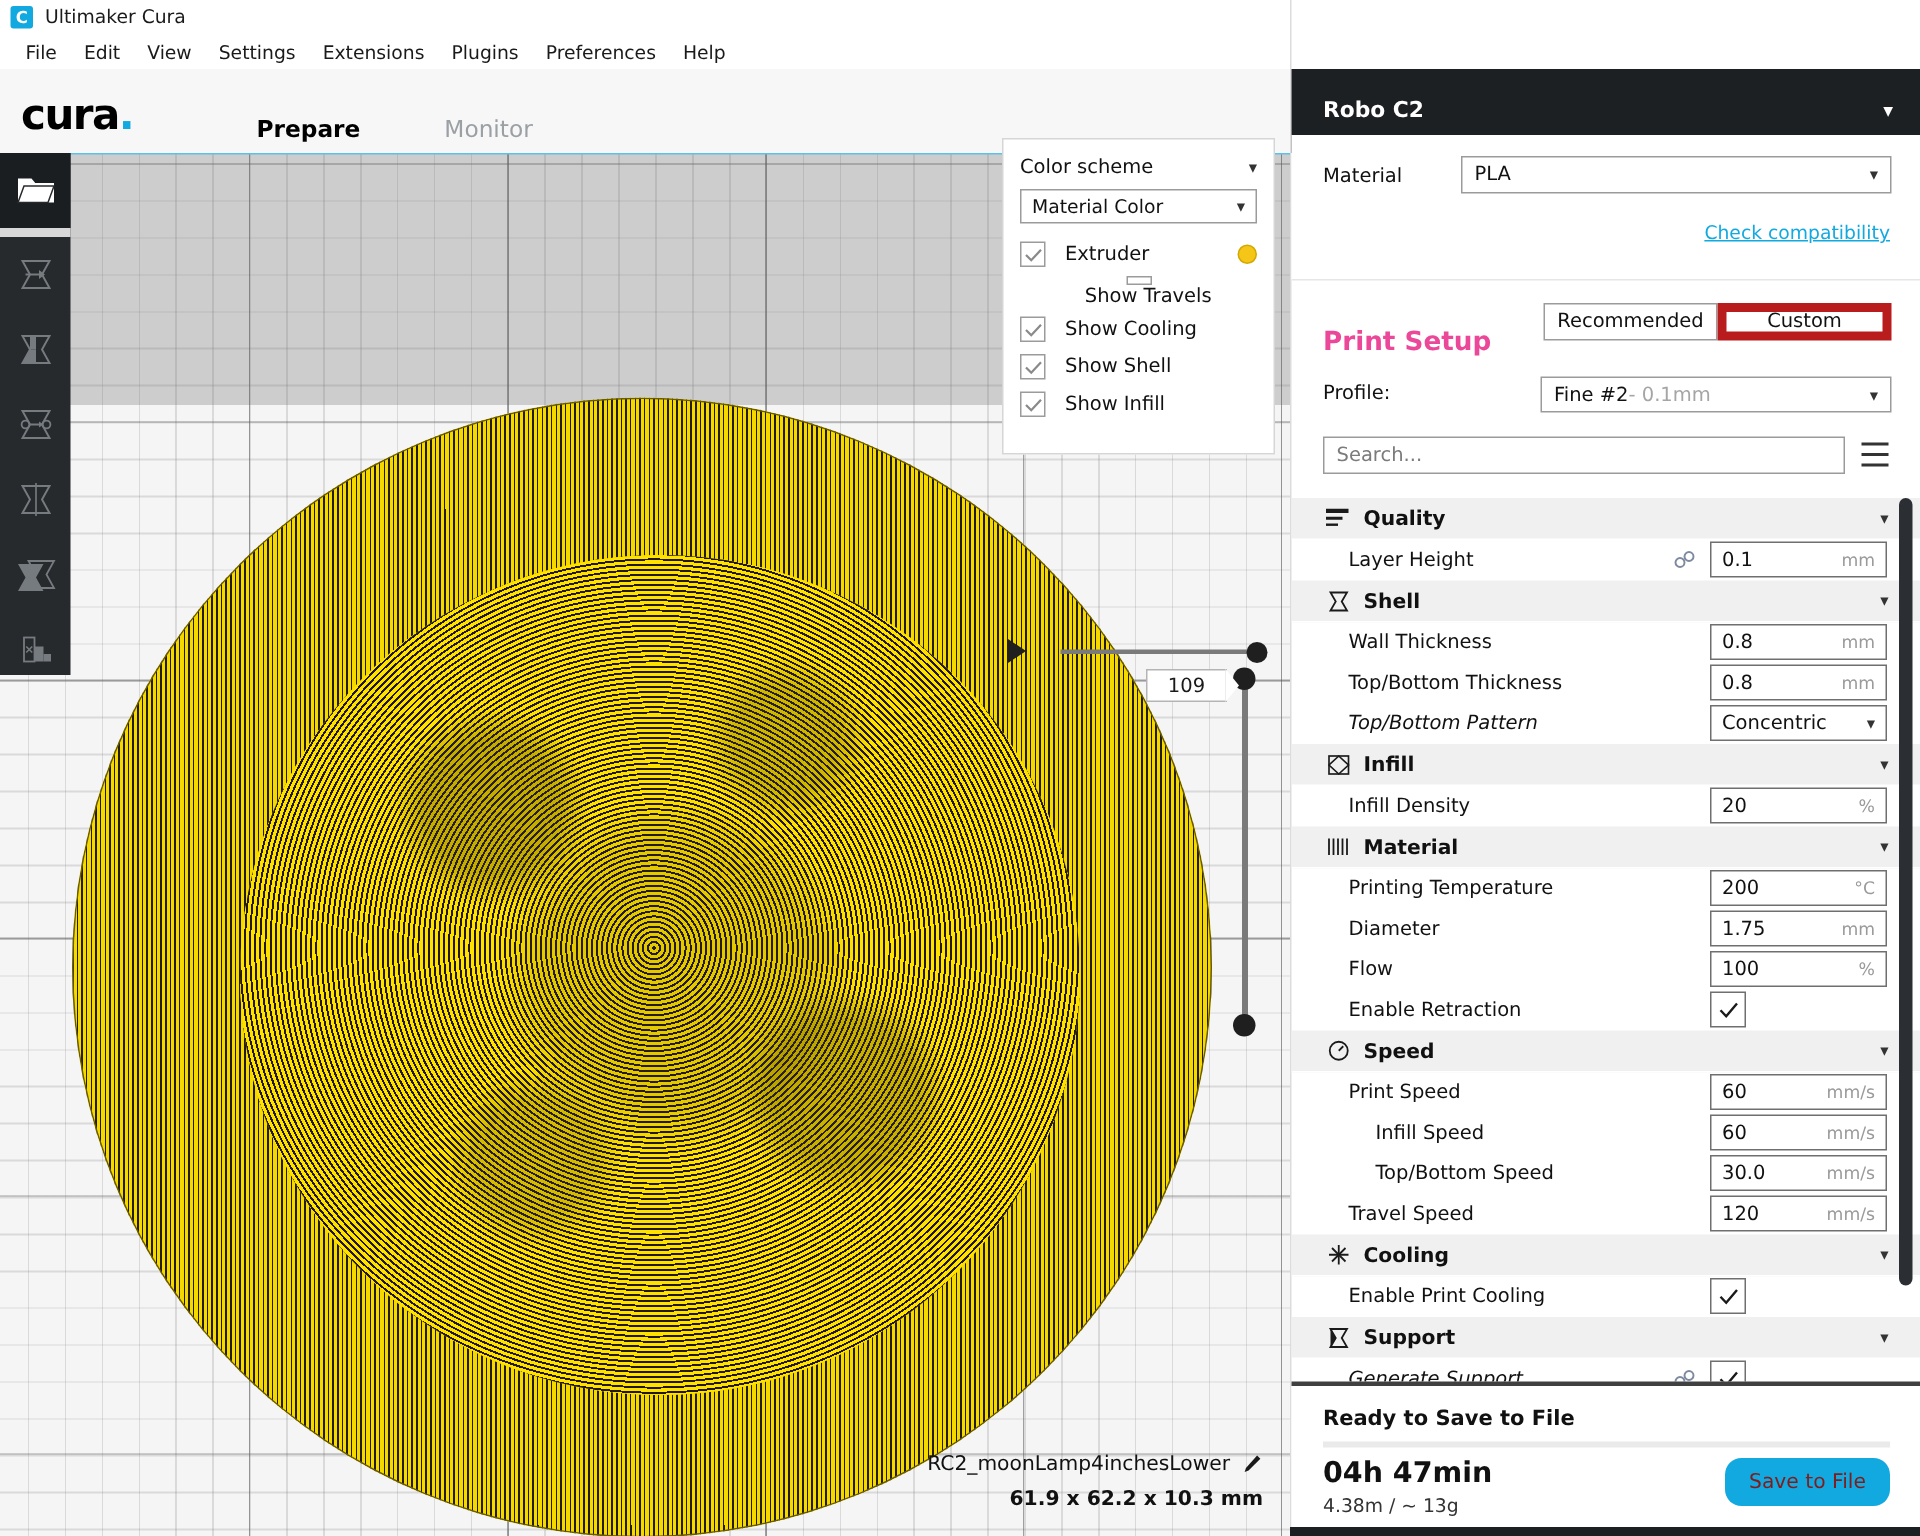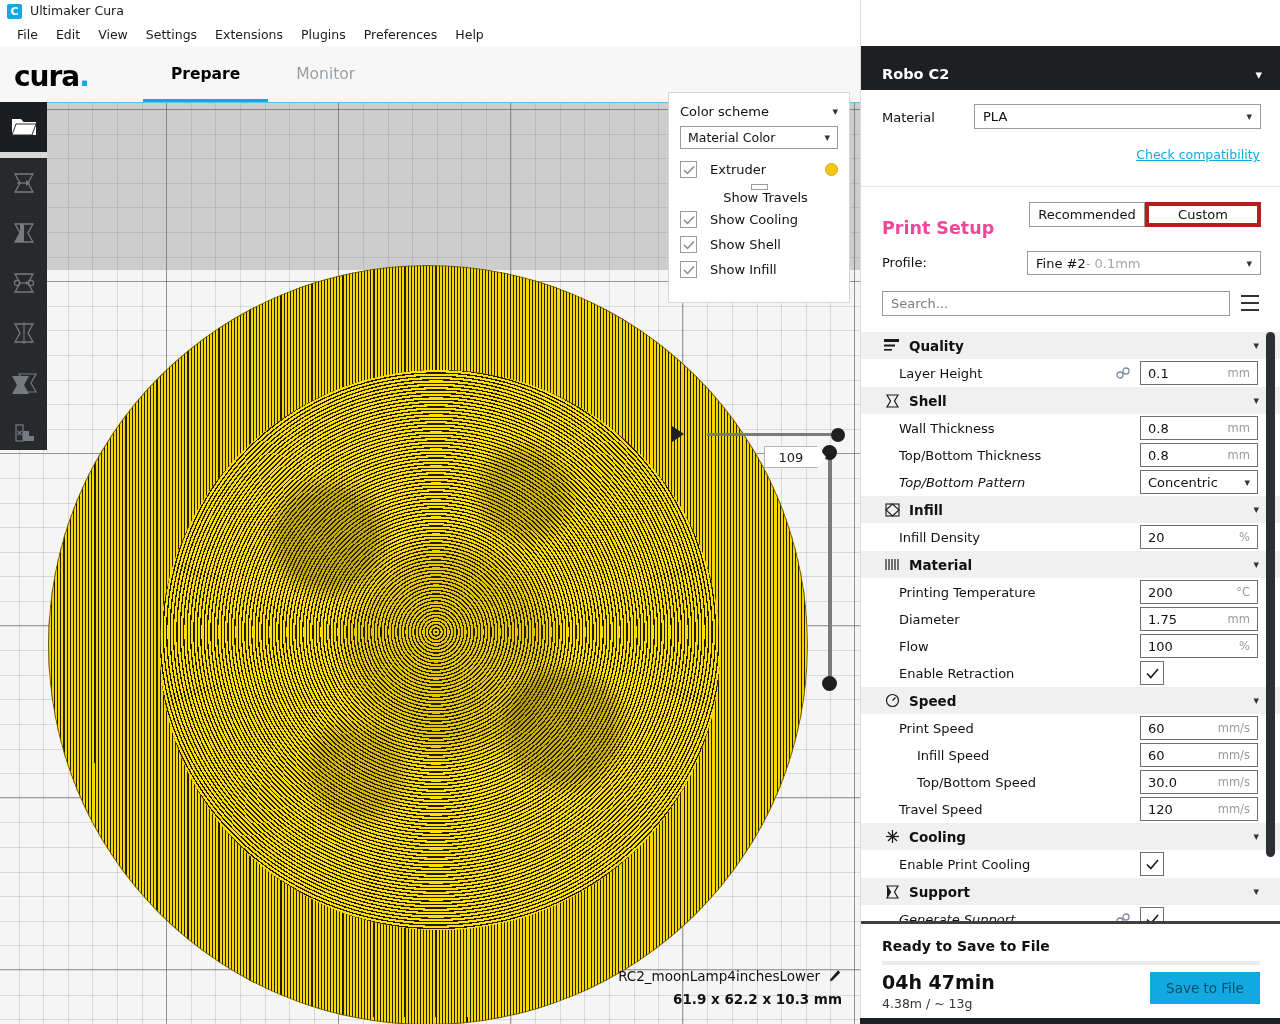--- a/index.html
+++ b/index.html
@@ -22,21 +22,21 @@
 
   
   .menubar{position:absolute;left:0;top:23px;width:1280px;height:23px;background:#fff;display:flex;align-items:center;padding-left:8px;box-sizing:border-box;}
   .menubar .mi{padding:2px 9px;font-size:12.5px;color:#1a1a1a;line-height:17px;}
 
   
   .appheader{position:absolute;left:0;top:46px;width:1280px;height:56px;background:#f7f7f7;border-bottom:1px solid #e2e2e2;}
   .curalogo{position:absolute;left:14px;top:14px;font-size:28px;font-weight:bold;letter-spacing:-1px;color:#000;
     font-family:"DejaVu Sans",sans-serif;}
   .curalogo .dot{color:#12a9e0;}
-  .tabs{position:absolute;left:143px;top:0;height:56px;display:flex;align-items:center;}
+  .tabs{position:absolute;left:143px;top:12px;height:56px;display:flex;align-items:center;}
   .tab{position:relative;height:56px;display:flex;align-items:center;padding:0 28px;font-size:15.5px;color:#9aa0a4;}
   .tab.active{color:#000;font-weight:bold;}
   .tab.active::after{content:"";position:absolute;left:0;right:0;bottom:0;height:3px;background:#12a9e0;}
 
   .viewicons{position:absolute;left:588px;top:56px;display:flex;gap:10px;align-items:center;}
   .vicon{width:18px;height:18px;}
   .viewsel{position:absolute;left:729px;top:56px;width:116px;height:23px;border:1px solid #9b9b9b;background:#fff;
     display:flex;align-items:center;padding:0 7px;box-sizing:border-box;font-size:12.5px;color:#111;}
   .viewsel .cv{margin-left:auto;color:#333;font-size:11px;}
 
@@ -130,21 +130,21 @@
   .matlabel{position:absolute;left:21px;top:20px;font-size:13px;color:#111;}
   .fieldsel{border:1px solid #9b9b9b;background:#fff;box-sizing:border-box;display:flex;align-items:center;padding:0 8px;font-size:13px;color:#111;}
   .fieldsel .cv{margin-left:auto;font-size:11px;color:#333;}
   .checklink{position:absolute;right:21px;top:57px;font-size:12.5px;color:#12a9e0;text-decoration:underline;}
 
   .psetup{position:absolute;left:0;top:194px;width:420px;height:40px;}
   .ps-title{position:absolute;left:21px;top:24px;font-size:17.5px;font-weight:bold;color:#ec4899;}
   .segbtns{position:absolute;left:168px;top:8px;display:flex;}
   .seg{width:116px;height:25px;box-sizing:border-box;border:1px solid #9b9b9b;background:#fff;
      display:flex;align-items:center;justify-content:center;font-size:13px;color:#111;}
-  .seg.active{border:4px solid #b91c1c;}
+  .seg.active{border:6px solid #b91c1c;}
   .profrow{position:absolute;left:0;top:251px;width:420px;height:24px;}
   .prof-lbl{position:absolute;left:21px;top:4px;font-size:13px;color:#111;}
   .profsel{position:absolute;left:166px;top:0;width:234px;height:24px;}
   .profsel .muted{color:#a5a5a5;}
 
   .searchrow{position:absolute;left:0;top:291px;width:420px;height:25px;}
   .searchbox{position:absolute;left:21px;top:0;width:348px;height:25px;box-sizing:border-box;border:1px solid #9b9b9b;
      background:#fff;display:flex;align-items:center;padding:0 8px;font-size:13px;color:#7b7b7b;}
   .hambbtn{position:absolute;left:380px;top:4px;width:18px;height:16px;display:flex;flex-direction:column;justify-content:space-between;}
   .hambbtn i{display:block;height:2px;background:#333;}
@@ -168,22 +168,22 @@
   .scheck{position:absolute;left:279px;top:1px;width:24px;height:24px;box-sizing:border-box;border:1px solid #6f6f6f;
      background:#fff;display:flex;align-items:center;justify-content:center;}
   .vscroll{position:absolute;right:6px;top:0px;width:9px;height:525px;background:#2b2f33;border-radius:5px;}
 
   
   .statusbar{position:absolute;left:0;bottom:0;width:420px;height:100px;background:#fff;border-top:3px solid #404040;margin-top:32px;}
   .st-ready{position:absolute;left:21px;top:14px;font-size:14px;font-weight:bold;color:#111;}
   .st-prog{position:absolute;left:21px;top:37px;width:378px;height:4px;background:#eaeaea;}
   .st-time{position:absolute;left:21px;top:47px;font-size:19px;font-weight:bold;color:#111;}
   .st-mat{position:absolute;left:21px;top:72px;font-size:12.5px;color:#333;}
-  .savebtn{position:absolute;right:21px;top:48px;width:110px;height:32px;background:#12a9e0;color:#0c4a6e;
-     display:flex;align-items:center;justify-content:center;font-size:13.5px;}
+  .savebtn{position:absolute;right:21px;top:48px;width:110px;height:32px;background:#12a9e0;color:#7f1d1d;
+     display:flex;align-items:center;justify-content:center;font-size:13.5px;border-radius:11px;}
   .footer{position:absolute;left:860px;bottom:0;width:420px;height:6px;background:#1d2023;}
 </style>
 </head>
 <body>
 
 <div class="app">
 
   <div class="titlebar">
     <div class="logo">C</div>
     <div class="ttl">Ultimaker Cura</div>

